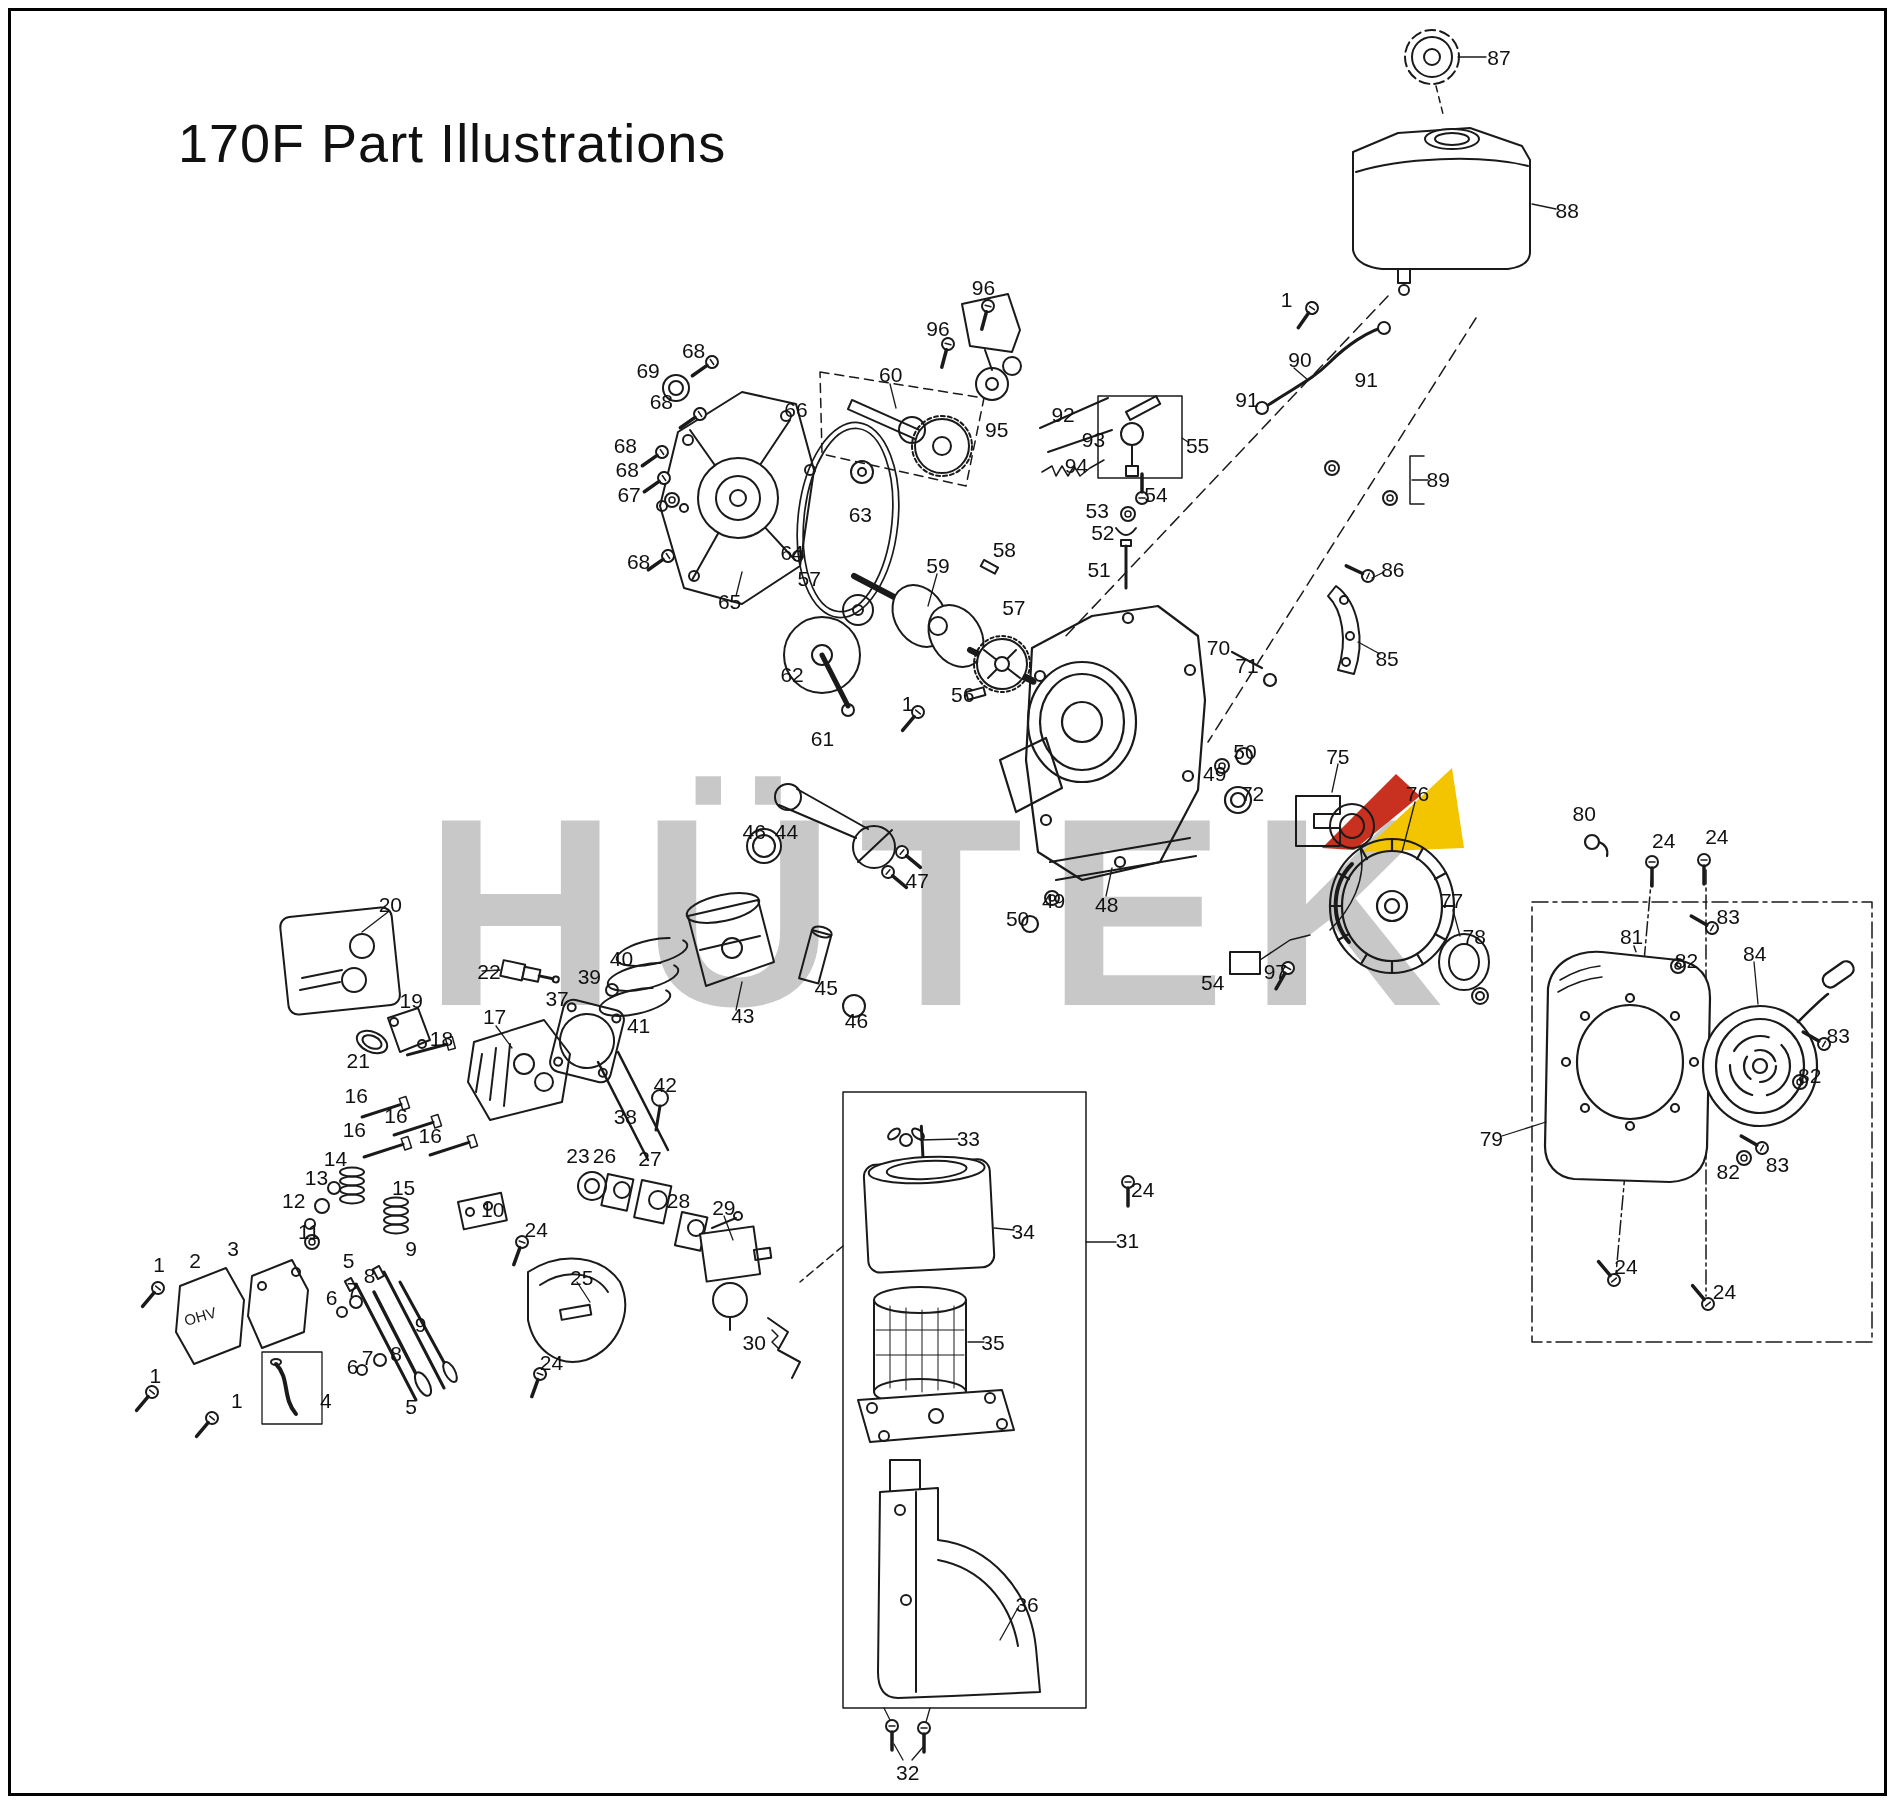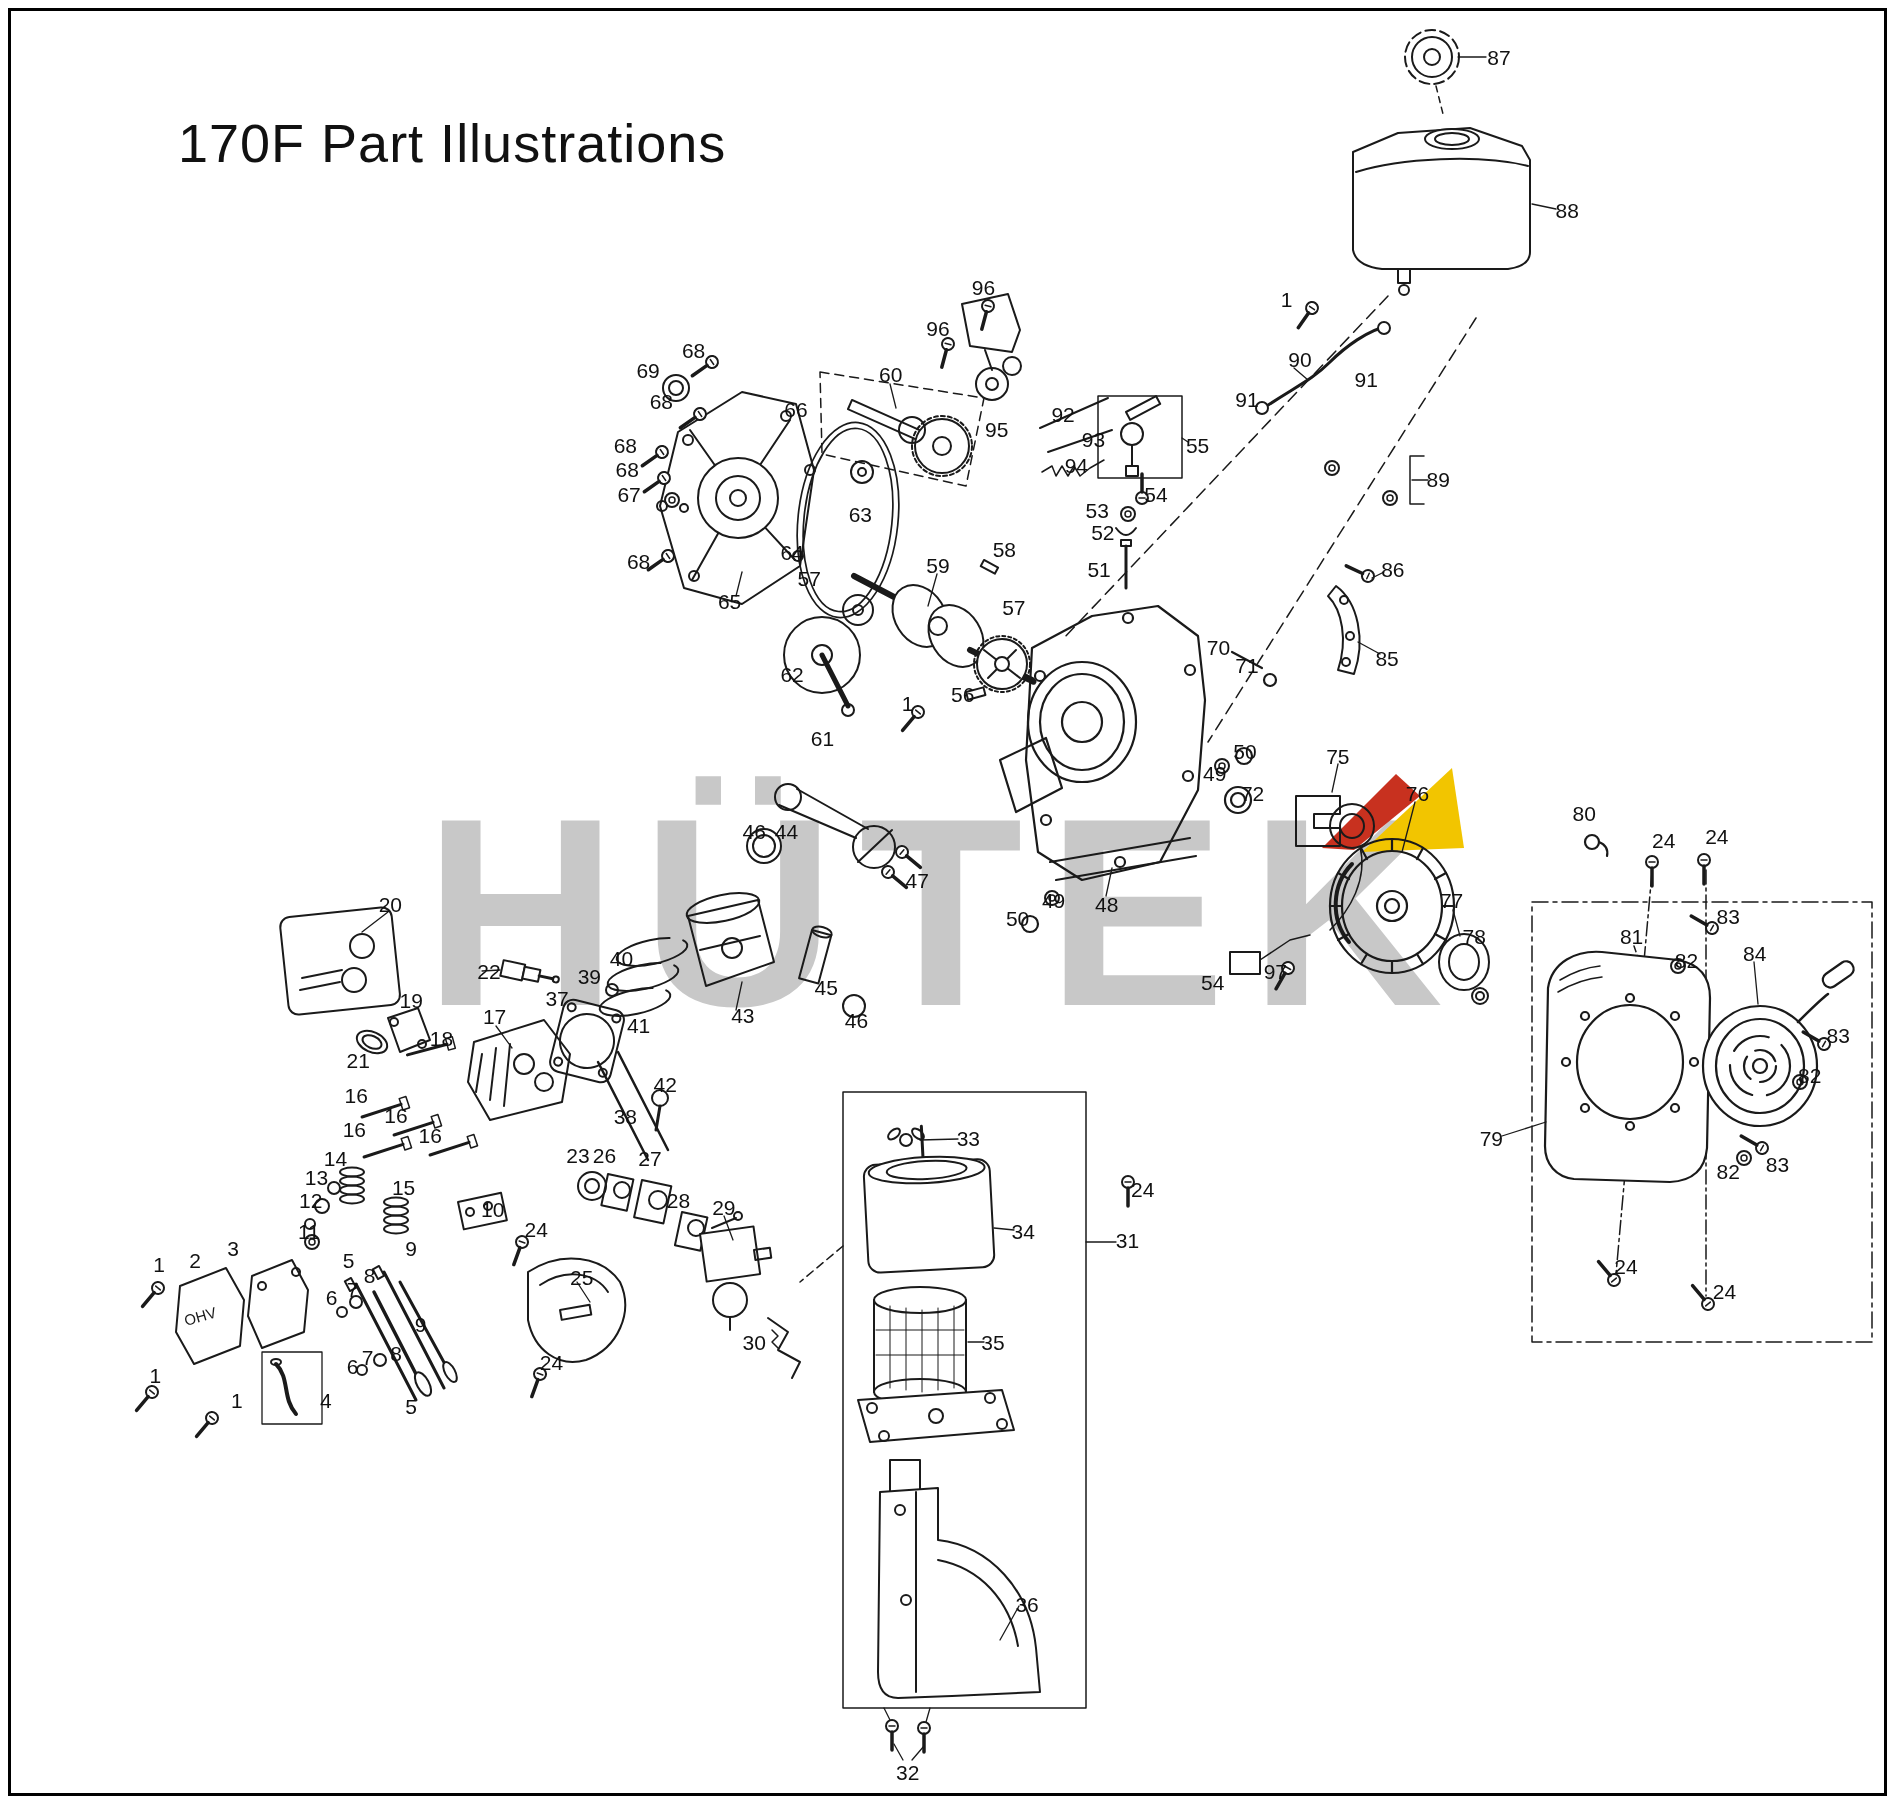--- a/index.html
+++ b/index.html
@@ -603,21 +603,21 @@
     <span class="callout" style="left: 18.7%; top: 62.1%;">16</span>
     <span class="callout" style="left: 22.7%; top: 62.4%;">16</span>
     <span class="callout" style="left: 17.7%; top: 63.7%;">14</span>
     <span class="callout" style="left: 16.7%; top: 64.7%;">13</span>
     <span class="callout" style="left: 21.3%; top: 65.3%;">15</span>
     <span class="callout" style="left: 30.5%; top: 63.5%;">23</span>
     <span class="callout" style="left: 31.9%; top: 63.5%;">26</span>
     <span class="callout" style="left: 34.3%; top: 63.7%;">27</span>
     <span class="callout" style="left: 51.1%; top: 62.6%;">33</span>
     <span class="callout" style="left: 78.7%; top: 62.6%;">79</span>
-    <span class="callout" style="left: 15.5%; top: 66%; margin-left: 17px;">12</span>
+    <span class="callout" style="left: 15.5%; top: 66%;">12</span>
     <span class="callout" style="left: 16.3%; top: 67.7%;">11</span>
     <span class="callout" style="left: 26%; top: 66.5%;">10</span>
     <span class="callout" style="left: 35.8%; top: 66%;">28</span>
     <span class="callout" style="left: 38.2%; top: 66.4%;">29</span>
     <span class="callout" style="left: 28.3%; top: 67.6%;">24</span>
     <span class="callout" style="left: 54%; top: 67.7%;">34</span>
     <span class="callout" style="left: 59.5%; top: 68.2%;">31</span>
     <span class="callout" style="left: 60.3%; top: 65.4%;">24</span>
     <span class="callout" style="left: 91.2%; top: 64.4%;">82</span>
     <span class="callout" style="left: 93.8%; top: 64%;">83</span>

